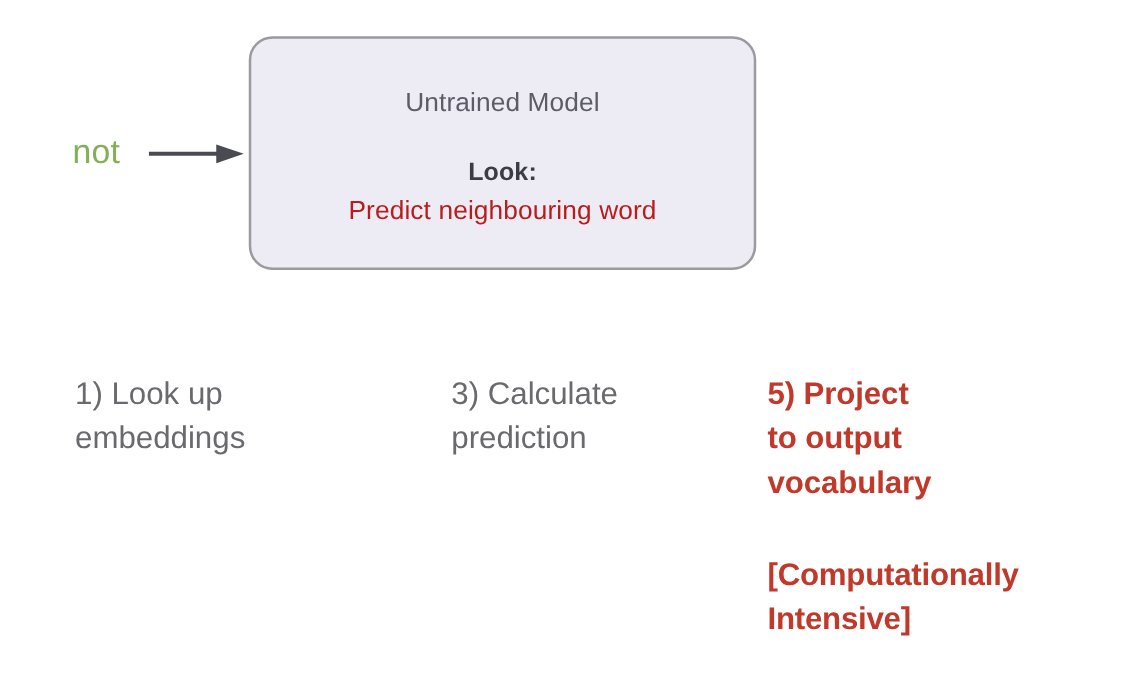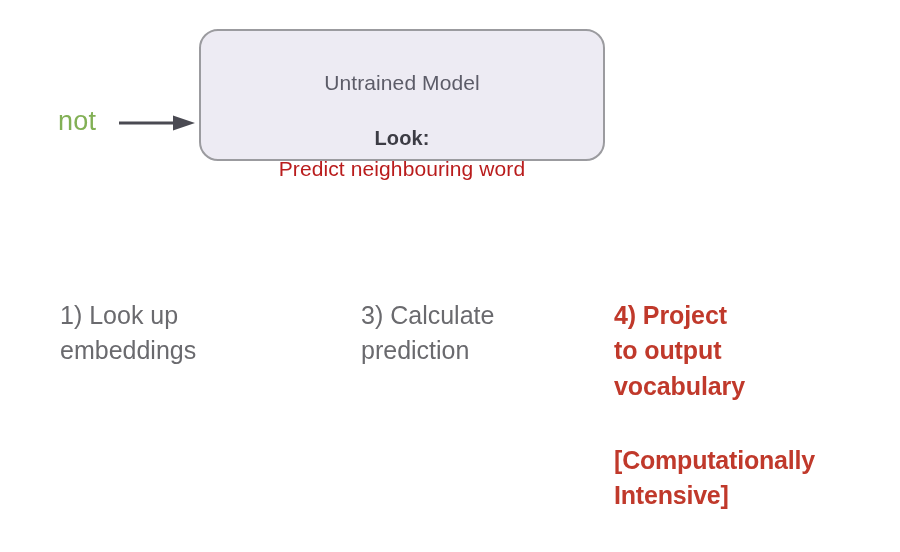--- a/index.html
+++ b/index.html
@@ -40,21 +40,21 @@
     width: 78px;
     height: 22px;
   }
 
   
   .model-box {
     position: absolute;
     left: 199px;
     top: 29px;
     width: 406px;
-    height: 132px;
+    height: 187px;
     box-sizing: border-box;
     background: #edebf3;
     border: 2.5px solid #9b9b9f;
     border-radius: 19px;
     display: flex;
     flex-direction: column;
     align-items: center;
   }
 
   .model-title {
@@ -149,21 +149,21 @@
     <div class="task-label">Look:</div>
     <div class="task-text">Predict neighbouring word</div>
   </div>
 
   <div class="step step-1">1) Look up
 embeddings</div>
 
   <div class="step step-2">3) Calculate
 prediction</div>
 
-  <div class="step-3">4) Project
+  <div class="step-3">5) Project
 to output
 vocabulary</div>
 
   <div class="note-intensive">[Computationally
 Intensive]</div>
 
 
 </div>
 
 </body></html>

